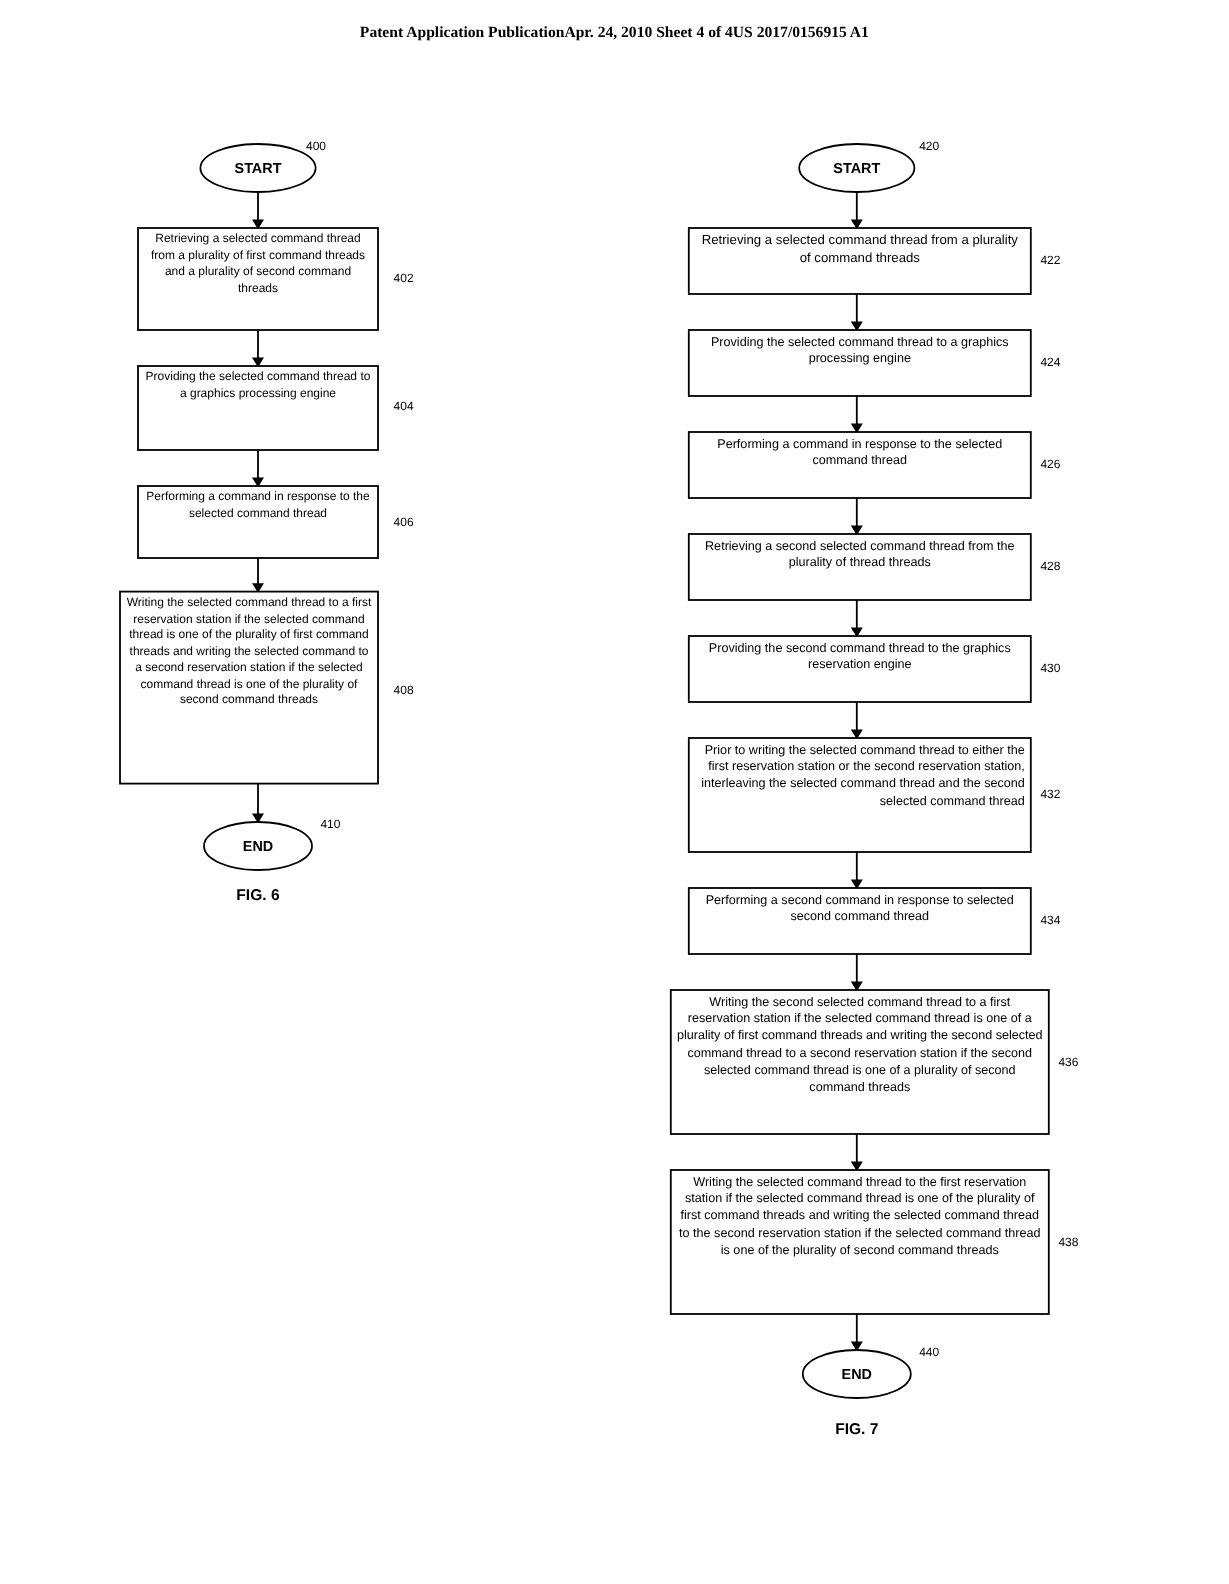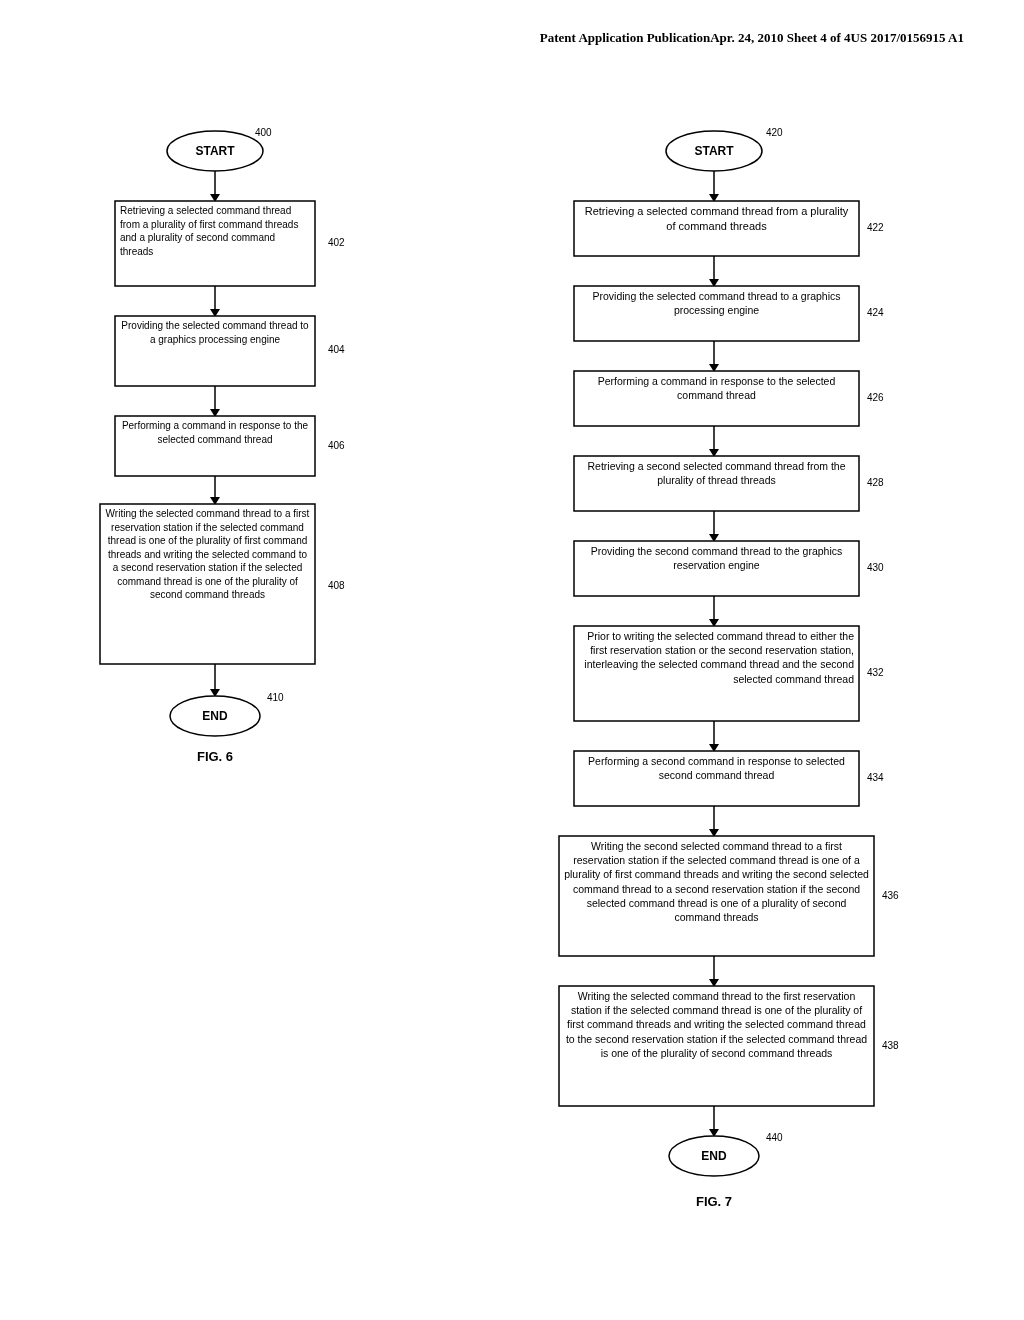--- a/index.html
+++ b/index.html
@@ -6,23 +6,23 @@
     body {
       background: #fff;
       font-family: 'Times New Roman', Times, serif;
       width: 1024px;
       min-height: 1320px;
       position: relative;
     }
 
     .page-header {
       display: flex;
-      justify-content: flex-end;
+      justify-content: center;
       align-items: center;
-      padding: 30px 60px 10px 60px;
+      padding: 19px 60px 10px 60px;
       font-size: 13px;
       font-weight: bold;
       border-bottom: none;
     }
 
     .page-content {
       padding: 30px 60px;
       display: flex;
       flex-direction: column;
     }
@@ -60,21 +60,21 @@
 
         <ellipse cx="155" cy="50" rx="48" ry="20" fill="white" stroke="black" stroke-width="1.5"></ellipse>
         <text x="155" y="54" text-anchor="middle" font-size="12" font-weight="bold" font-family="Arial, sans-serif">START</text>
         <text x="195" y="35" text-anchor="start" font-size="10" font-family="Arial, sans-serif">400</text>
 
         <line x1="155" y1="70" x2="155" y2="95" stroke="black" stroke-width="1.5"></line>
         <polygon points="150,93 160,93 155,101" fill="black"></polygon>
 
         <rect x="55" y="100" width="200" height="85" fill="white" stroke="black" stroke-width="1.5"></rect>
         <foreignObject x="60" y="103" width="190" height="80">
-          <div xmlns="http://www.w3.org/1999/xhtml" style="font-size:10px; font-family:Arial,sans-serif; line-height:1.35;">Retrieving a selected command thread from a plurality of first command threads and a plurality of second command threads</div>
+          <div xmlns="http://www.w3.org/1999/xhtml" style="font-size:10px; font-family:Arial,sans-serif; text-align:center; line-height:1.35;">Retrieving a selected command thread from a plurality of first command threads and a plurality of second command threads</div>
         </foreignObject>
         <text x="268" y="145" text-anchor="start" font-size="10" font-family="Arial, sans-serif">402</text>
 
         <line x1="155" y1="185" x2="155" y2="210" stroke="black" stroke-width="1.5"></line>
         <polygon points="150,208 160,208 155,216" fill="black"></polygon>
 
         <rect x="55" y="215" width="200" height="70" fill="white" stroke="black" stroke-width="1.5"></rect>
         <foreignObject x="60" y="218" width="190" height="65">
           <div xmlns="http://www.w3.org/1999/xhtml" style="font-size:10px; font-family:Arial,sans-serif; text-align:center; line-height:1.35;">Providing the selected command thread to a graphics processing engine</div>
         </foreignObject>

